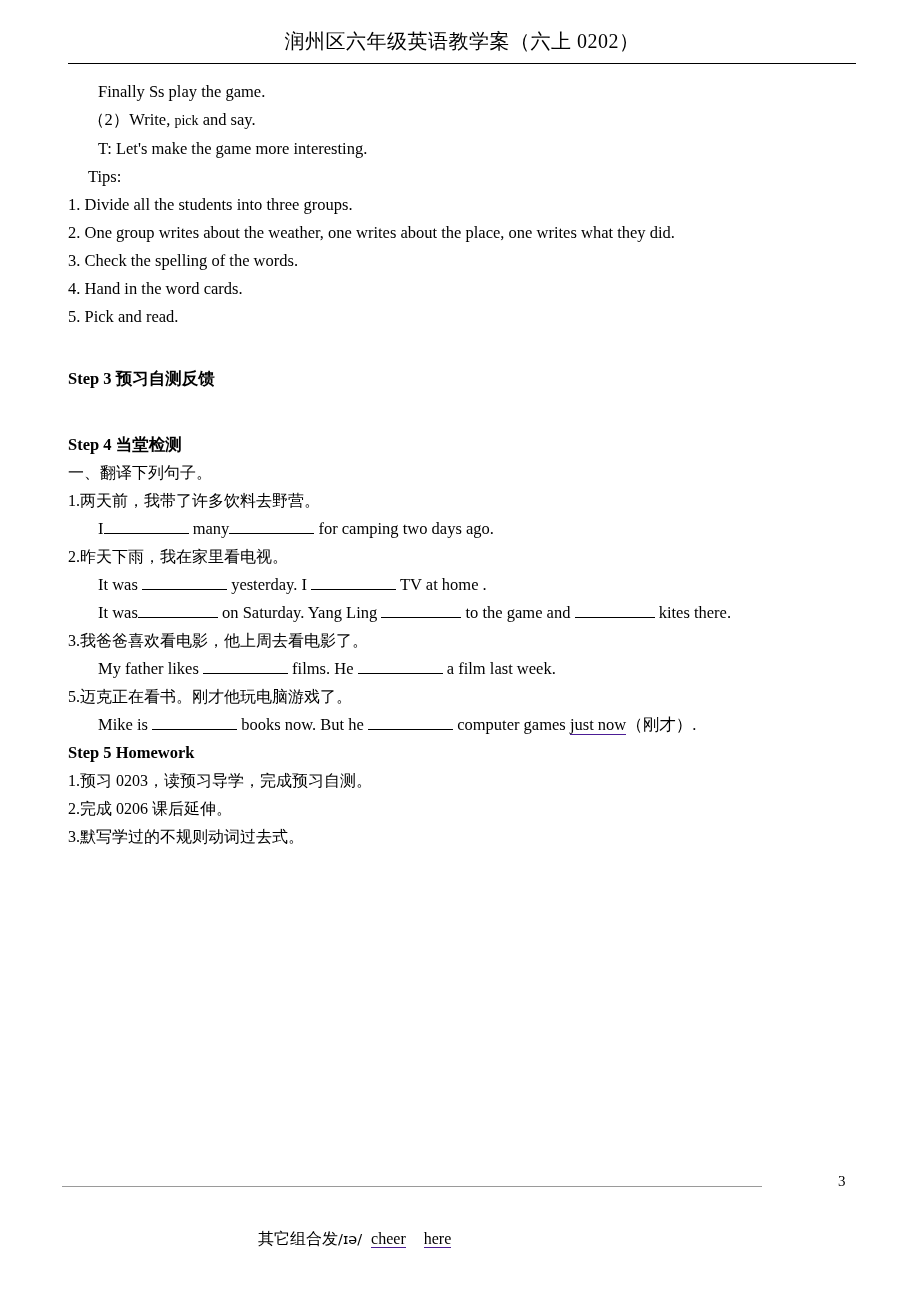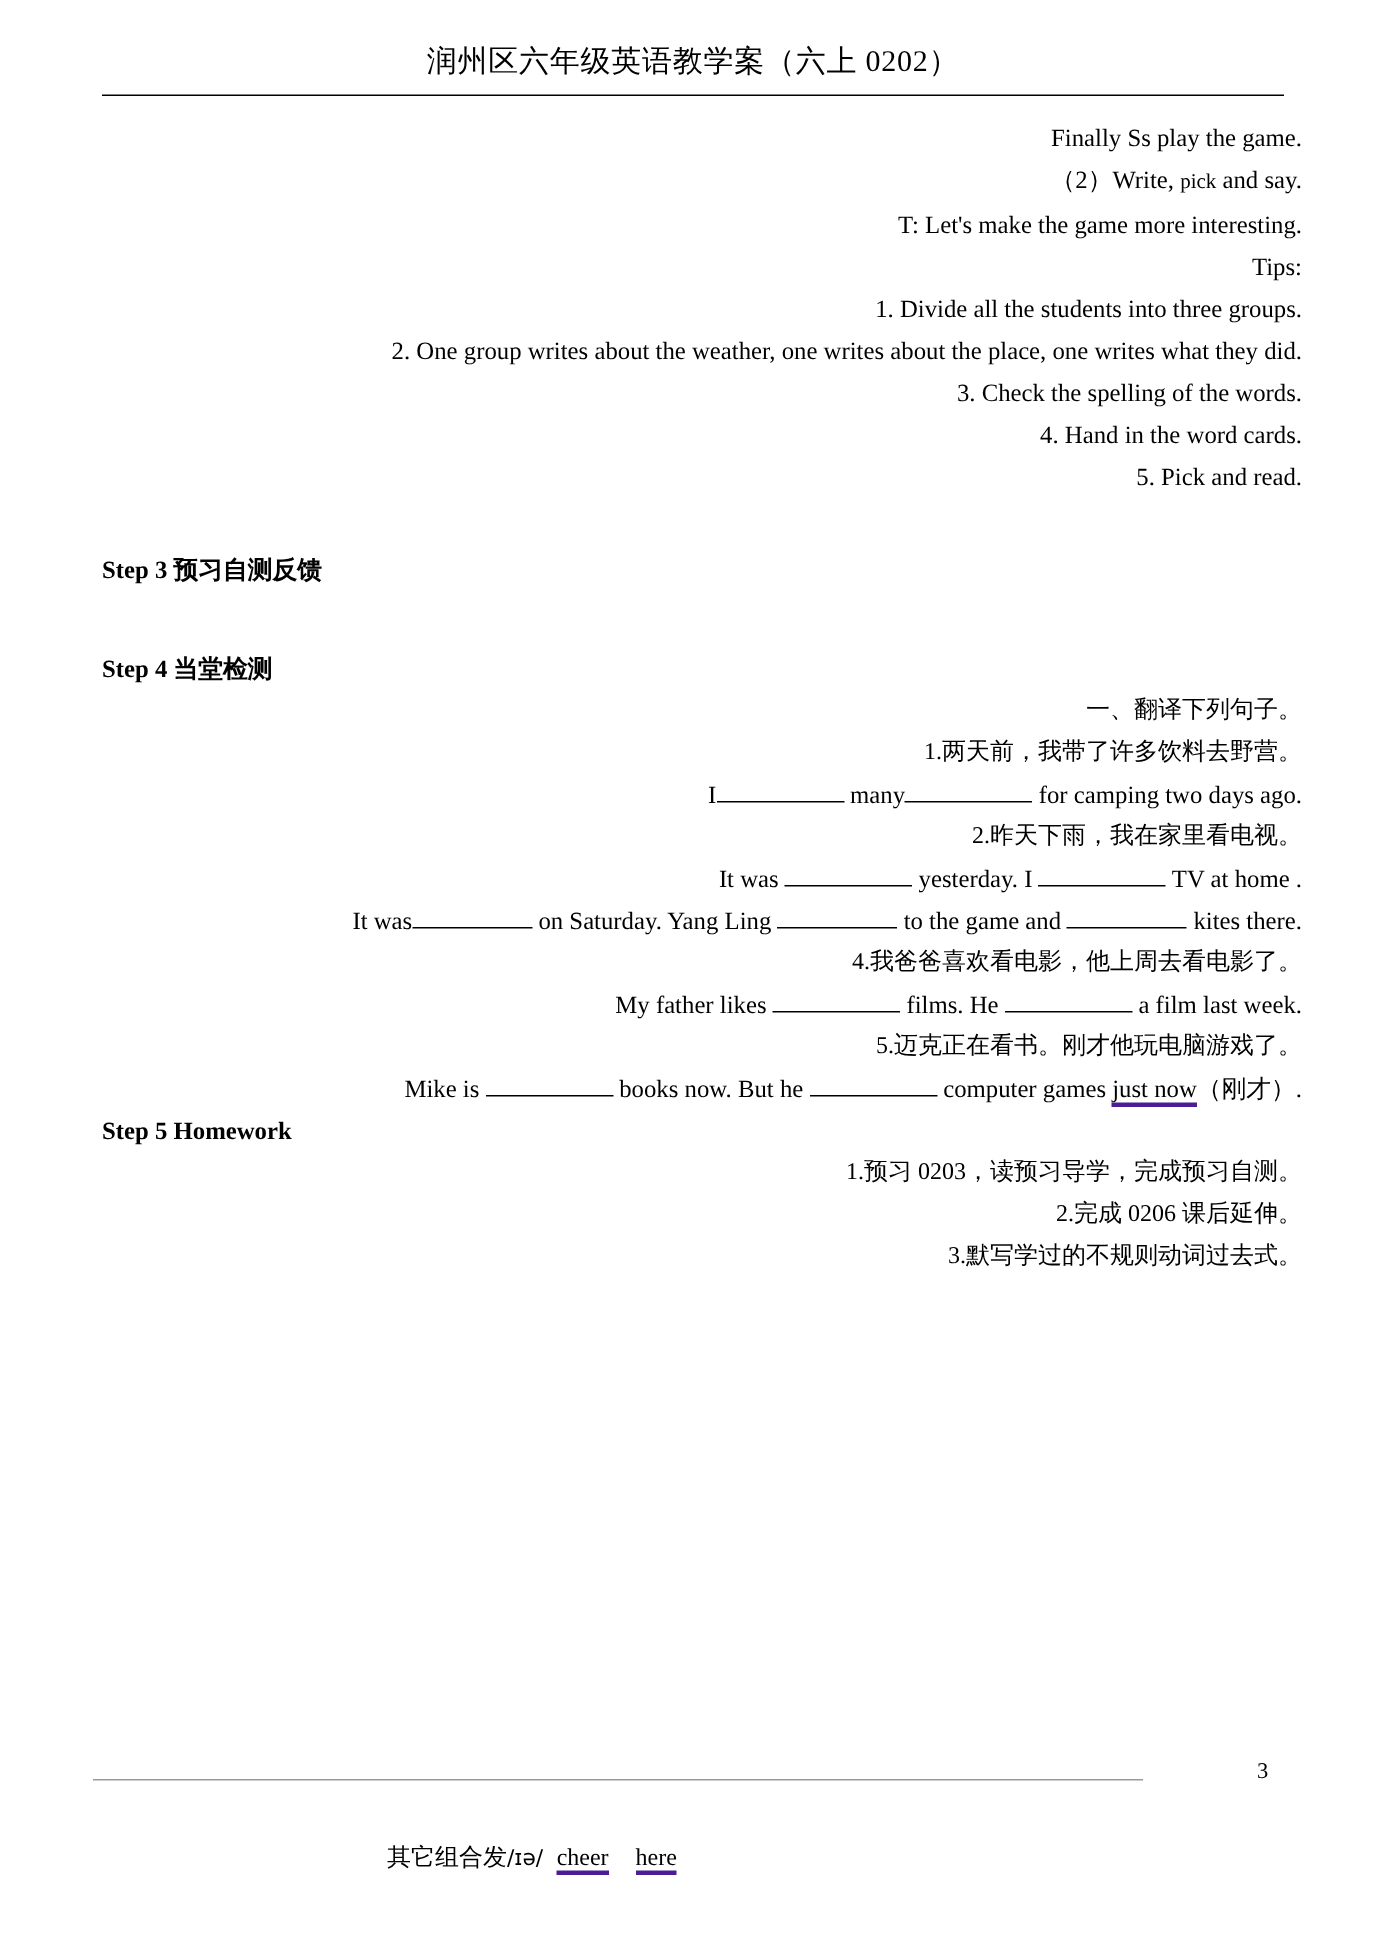--- a/index.html
+++ b/index.html
@@ -47,21 +47,20 @@
   .body-area {
     position: absolute;
     left: 68px;
     top: 78px;
     width: 800px;
   }
   .ln {
     font-size: 16.5px;
     line-height: 28px;
     white-space: nowrap;
-    text-align: right;
   }
   .ln.cn {
     font-size: 16px;
   }
   .indent1 { padding-left: 30px; }
   .indent2 { padding-left: 20px; }
   .indent-sub { padding-left: 30px; }
 
   .small-caps-lower { font-size: 14px; }
 
@@ -77,21 +76,21 @@
   .gap-lg { height: 34px; }
 
   .blank {
     display: inline-block;
     border-bottom: 1px solid #000;
     vertical-align: baseline;
   }
   .b-80 { width: 80px; }
   .b-85 { width: 85px; }
 
-  .uline { border-bottom: 3px solid #4c1d95; }
+  .uline { border-bottom: 1px solid #4c1d95; }
 
   
   .footer-rule {
     position: absolute;
     left: 62px;
     top: 1186px;
     width: 700px;
     height: 0;
     border-top: 1px solid #9a9a9a;
   }
@@ -172,21 +171,21 @@
 
     <div class="ln cn">2.昨天下雨，我在家里看电视。</div>
     <div class="ln indent-sub">
       <span>It was </span><span class="blank b-85"></span><span> yesterday. I </span><span class="blank b-85"></span><span> TV at home .</span>
     </div>
 
     <div class="ln indent-sub">
       <span>It was</span><span class="blank b-80"></span><span> on Saturday. Yang Ling </span><span class="blank b-80"></span><span> to the game and </span><span class="blank b-80"></span><span> kites there.</span>
     </div>
 
-    <div class="ln cn">4.我爸爸喜欢看电影，他上周去看电影了。</div>
+    <div class="ln cn">3.我爸爸喜欢看电影，他上周去看电影了。</div>
     <div class="ln indent-sub">
       <span>My father likes </span><span class="blank b-85"></span><span> films. He </span><span class="blank b-85"></span><span> a film last week.</span>
     </div>
 
     <div class="ln cn">5.迈克正在看书。刚才他玩电脑游戏了。</div>
     <div class="ln indent-sub">
       <span>Mike is </span><span class="blank b-85"></span><span> books now. But he </span><span class="blank b-85"></span><span> computer games </span><span class="uline">just now</span><span>（刚才）.</span>
     </div>
 
     <div class="step-head">Step 5 Homework</div>

